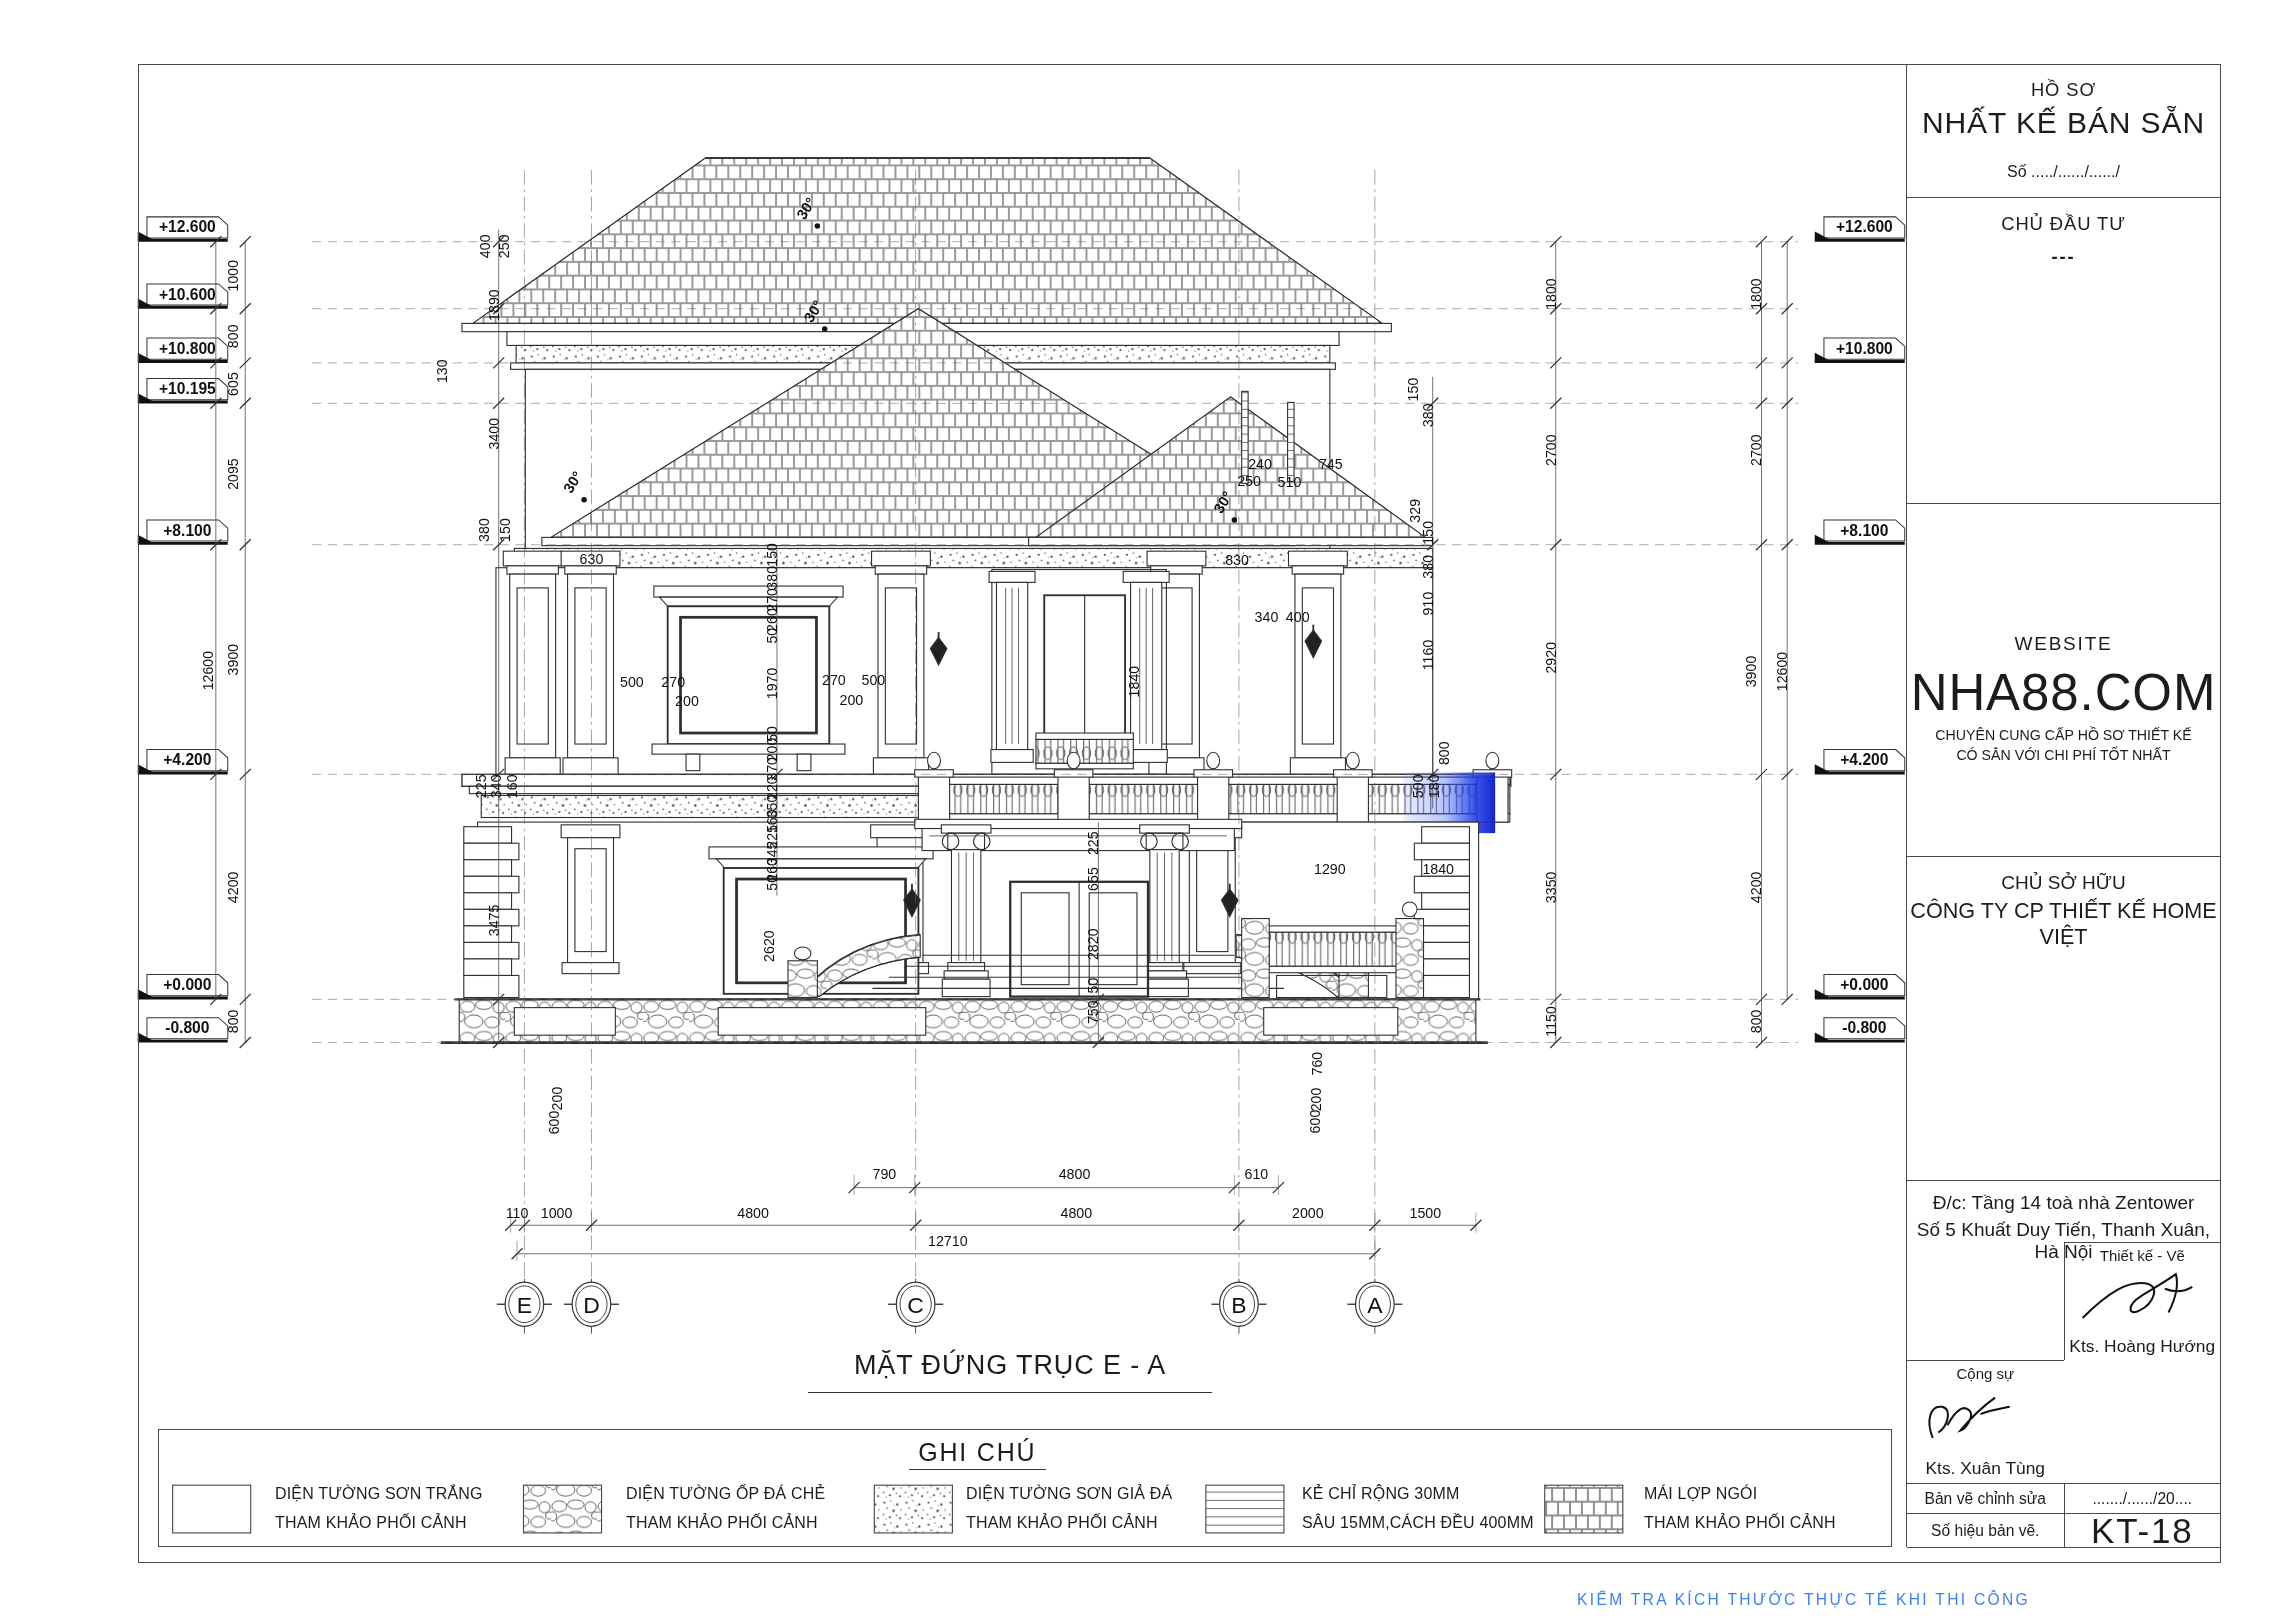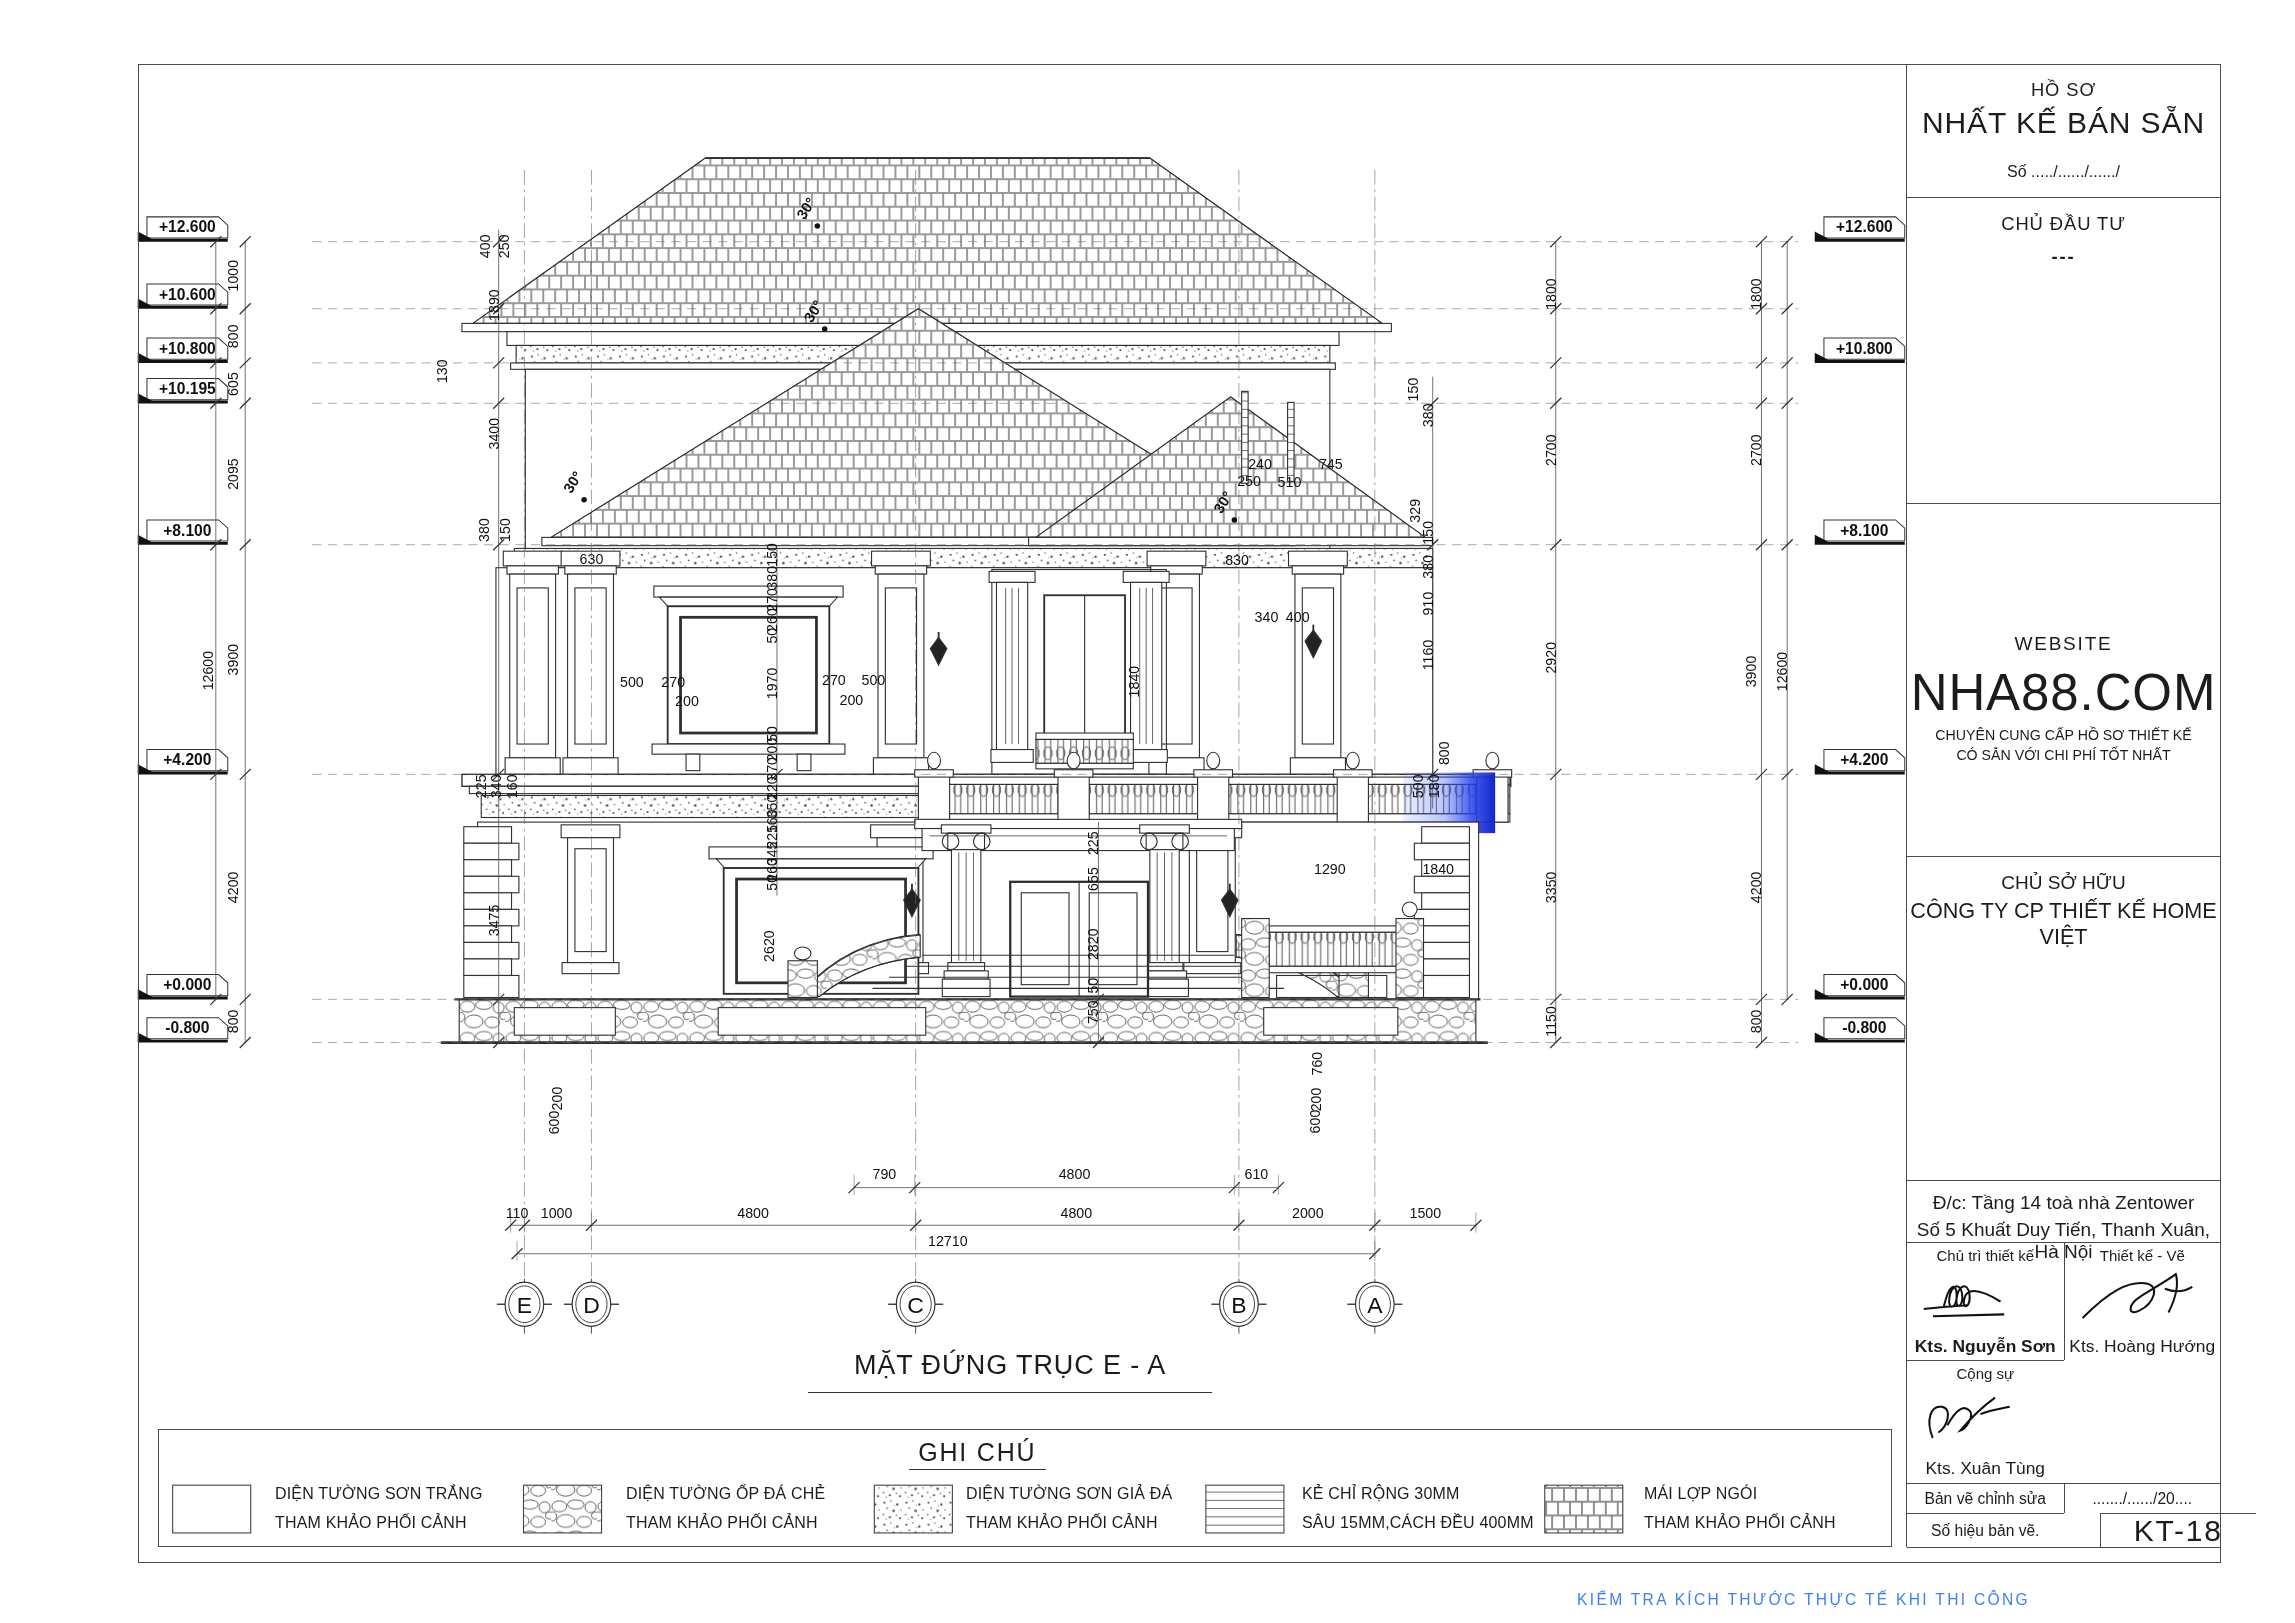--- a/index.html
+++ b/index.html
@@ -20,21 +20,21 @@
   .t-com{font-size:21.6px;font-weight:500;}
   .t-adr{font-size:19px;}
   .staff-grid{position:absolute;left:0;top:1178px;width:100%;height:305px;}
   .cell{position:absolute;box-sizing:border-box;border-top:1.1px solid #4a4a4a;text-align:center;}
   .cell.l{left:0;width:50%;}
   .cell.r{left:50%;width:50%;border-left:1.1px solid #4a4a4a;}
   .role{font-size:15px;padding-top:3.7px;}
   .sig-name{position:absolute;bottom:2.8px;width:100%;font-size:17.4px;}
   .bold{font-weight:bold;}
   .rev{font-size:15.6px;line-height:30px;}
-  .kt{font-size:30px;letter-spacing:1.8px;margin-left:36px;}
+  .kt{font-size:35px;letter-spacing:1.8px;}
   .legend-box{left:158px;top:1429px;width:1732px;height:116px;border:1.2px solid #4a4a4a;}
   .legend-title{left:909px;top:1438px;font-size:25px;letter-spacing:1.8px;border-bottom:1.3px solid #333;padding:0 9.2px 1.8px 9.2px;}
   .li-label{position:absolute;font-size:17px;letter-spacing:0.2px;line-height:28.5px;white-space:nowrap;transform:scaleX(.94);transform-origin:left;}
   .draw-title{left:808px;top:1350px;width:404px;text-align:center;font-size:27px;letter-spacing:0.9px;border-bottom:1.5px solid #333;padding-bottom:11px;}
   .footer-note{left:1433px;top:1591px;width:597px;text-align:right;font-size:15.6px;letter-spacing:2.3px;color:#3b82f6;}
   svg text{font-family:"Liberation Sans",sans-serif;}
 </style>
 </head>
 <body>
 
@@ -754,27 +754,20 @@
   <div class="sec t-tag" style="top:683px">CÓ SẴN VỚI CHI PHÍ TỐT NHẤT</div>
   <div class="hr" style="top:792px"></div>
   <div class="sec t-own" style="top:808px">CHỦ SỞ HỮU</div>
   <div class="sec t-com" style="top:834px">CÔNG TY CP THIẾT KẾ HOME VIỆT</div>
   <div class="hr" style="top:1116px"></div>
   <div class="sec t-adr" style="top:1128px">Đ/c: Tầng 14 toà nhà Zentower</div>
   <div class="sec t-adr" style="top:1155px">Số 5 Khuất Duy Tiến, Thanh Xuân, Hà Nội</div>
 
   <div class="staff-grid">
 
-    <div class="cell l" style="top:0;height:118px">
-      <div class="role">Chủ trì thiết kế</div>
-      <svg width="138" height="64" viewBox="0 0 150 70" style="margin-top:1.8px">
-        <path d="M8,48 C30,46 40,45 55,44 M30,45 C36,20 44,18 44,34 C44,48 34,50 36,36 C38,22 48,18 50,32 C52,46 42,50 44,36 C46,22 56,18 58,32 C60,46 50,50 52,38 C54,26 66,24 92,40 M18,56 L96,54" stroke="#111" fill="none" stroke-width="2.2"></path>
-      </svg>
-      <div class="sig-name bold">Kts. Nguyễn Sơn</div>
-    </div>
     <div class="cell r" style="top:0;height:118px">
       <div class="role">Thiết kế - Vẽ</div>
       <svg width="138" height="64" viewBox="0 0 150 70" style="margin-top:1.8px">
         <path d="M10,58 C40,28 60,18 78,20 C96,22 88,42 72,50 C60,56 58,44 74,34 C90,24 104,16 112,10 C116,24 110,40 104,52 M100,26 C110,30 120,30 130,24" stroke="#111" fill="none" stroke-width="2.2"></path>
       </svg>
       <div class="sig-name">Kts. Hoàng Hướng</div>
     </div>
 
     <div class="cell l" style="top:118px;height:122px">
       <div class="role">Cộng sự</div>

